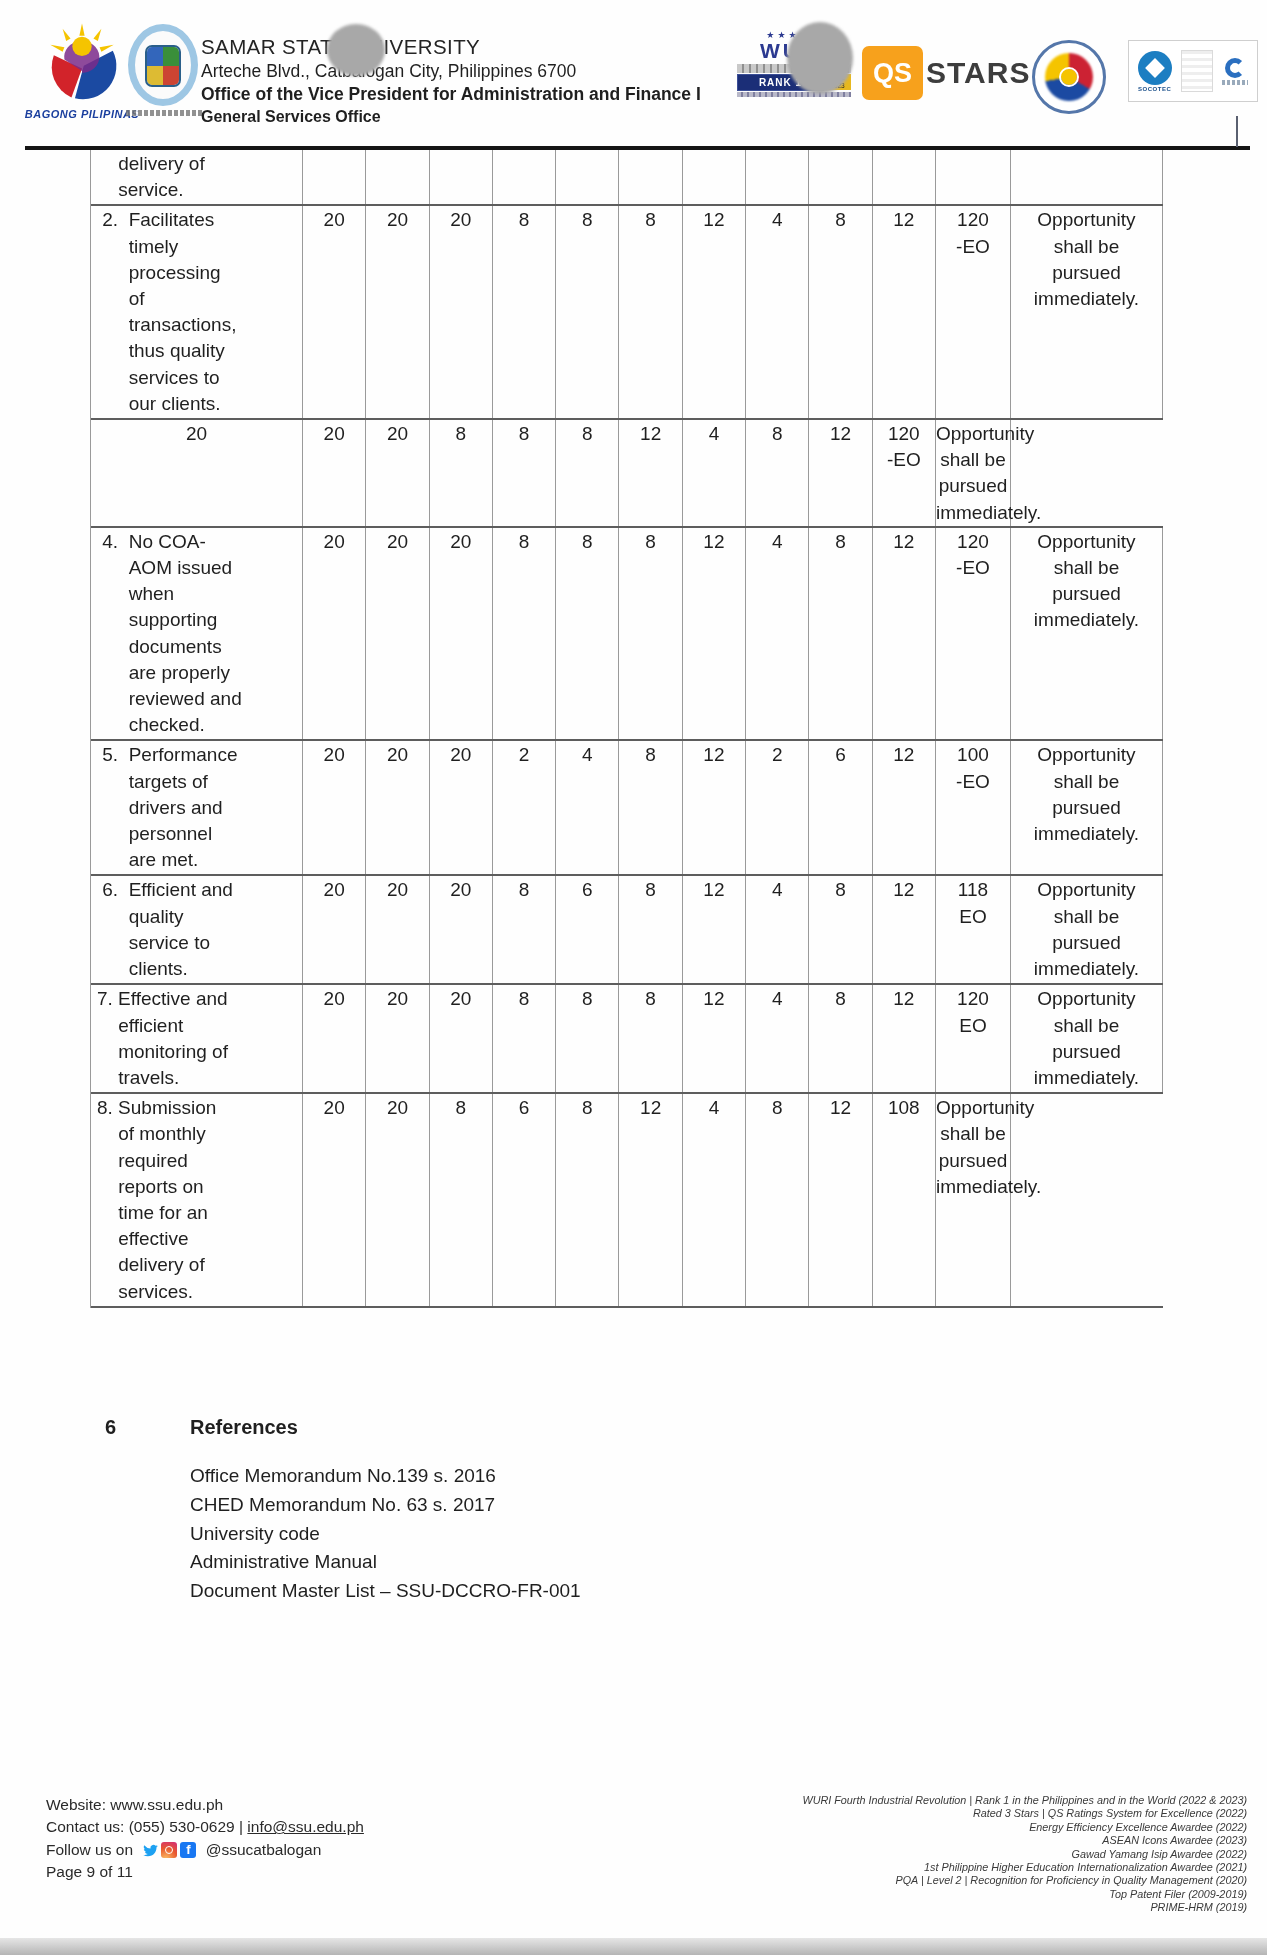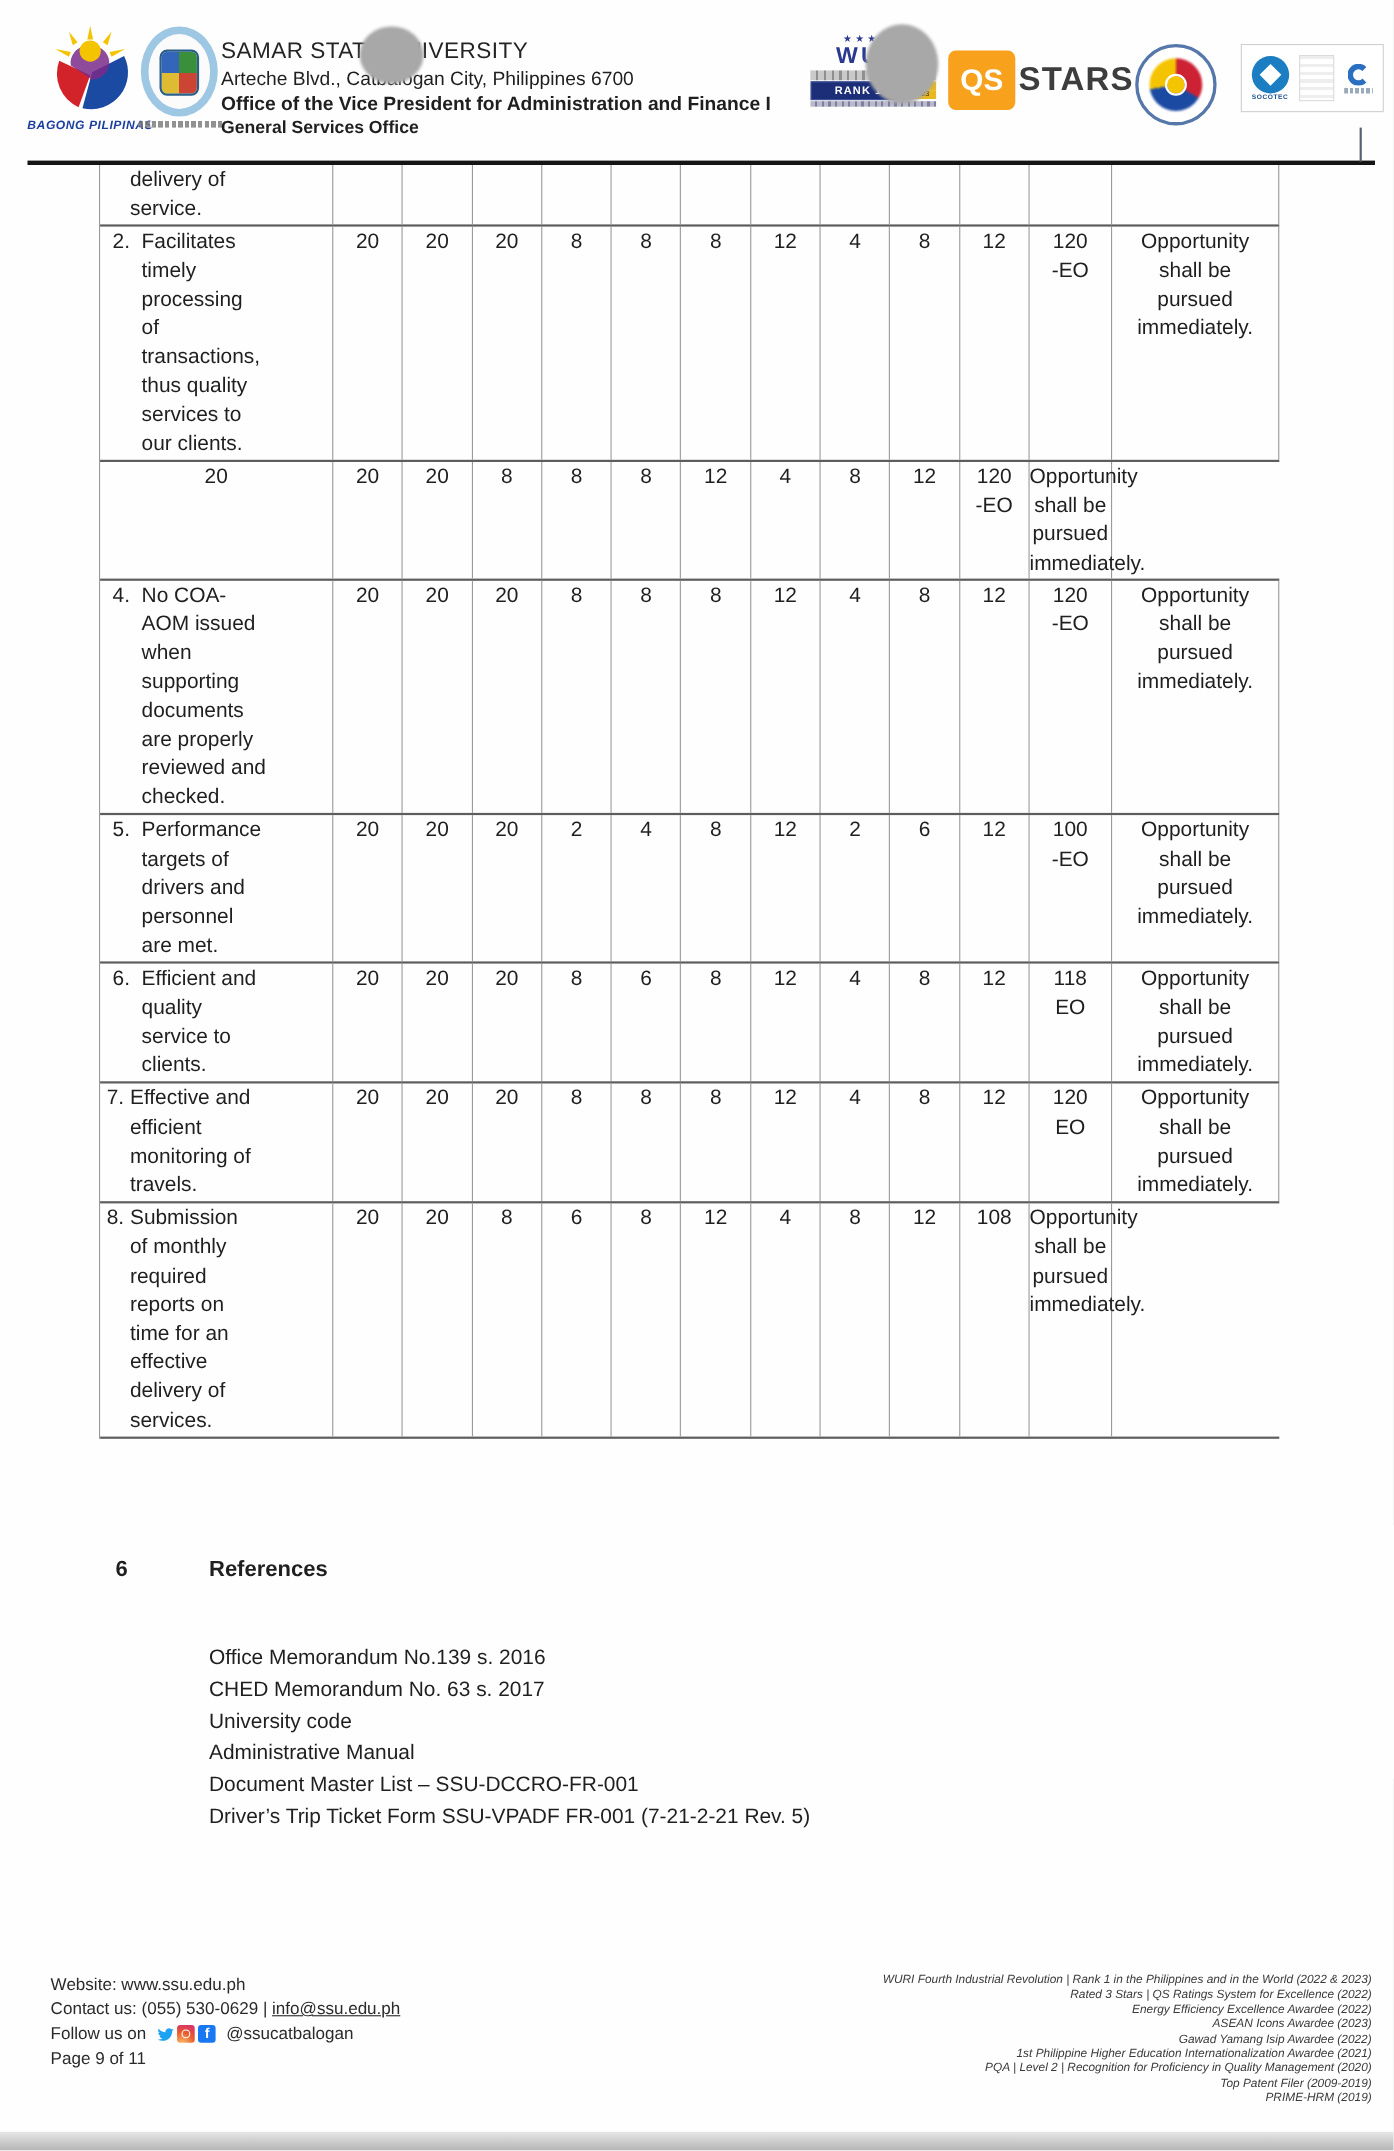--- a/index.html
+++ b/index.html
@@ -73,21 +73,21 @@
          border-bottom:2px solid #5d5d5d;}
   .c{border-right:1px solid #9a9a9a;font-size:19px;line-height:26.2px;min-height:24px;}
   .c.desc{white-space:pre-wrap;padding:1px 3px 1px 6px;}
   .c.val{text-align:center;padding-top:1px;}
   .c.eo{text-align:center;white-space:pre-line;padding-top:1px;}
   .c.remark{text-align:center;white-space:pre-line;padding-top:1px;}
 
   
   .ref-head{left:105px;top:1416px;font-size:20px;font-weight:bold;}
   .ref-title{left:190px;top:1416px;font-size:20px;font-weight:bold;}
-  .ref-list{left:190px;top:1494px;font-size:19px;line-height:28.8px;}
+  .ref-list{left:190px;top:1462px;font-size:19px;line-height:28.8px;}
 
   
   .f-left{left:46px;top:1794px;font-size:15.5px;line-height:22.3px;color:#2a2a2a;}
   .f-left a{color:#2a2a2a;text-decoration:underline;}
   .f-social{display:inline-flex;gap:3px;vertical-align:-3px;margin:0 5px;}
   .sicon{width:16px;height:16px;display:inline-block;border-radius:3px;}
   .si-tw{background:transparent;}
   .si-ig{background:radial-gradient(circle at 30% 110%,#fdc468,#e8582e 55%,#d6336c 90%);position:relative;}
   .si-ig:after{content:"";position:absolute;left:4px;top:4px;width:6px;height:6px;border:1.6px solid #fff;border-radius:50%;}
   .si-fb{background:#1877f2;color:#fff;font-weight:bold;font-size:13px;text-align:center;line-height:16px;}
@@ -349,21 +349,20 @@
   </div>
 
   <div class="abs ref-head">6</div>
   <div class="abs ref-title">References</div>
   <div class="abs ref-list">
       <div>Office Memorandum No.139 s. 2016</div>
       <div>CHED Memorandum No. 63 s. 2017</div>
       <div>University code</div>
       <div>Administrative Manual</div>
       <div>Document Master List – SSU-DCCRO-FR-001</div>
-      <div>Driver’s Trip Ticket Form SSU-VPADF FR-001 (7-21-2-21 Rev. 5)</div>
     </div>
 
   <div class="abs f-left">
     <div>Website: www.ssu.edu.ph</div>
     <div>
       <span>Contact us: (055) 530-0629 | </span><a>info@ssu.edu.ph</a>
     </div>
     <div>
       <span>Follow us on</span>
       <span class="f-social">

